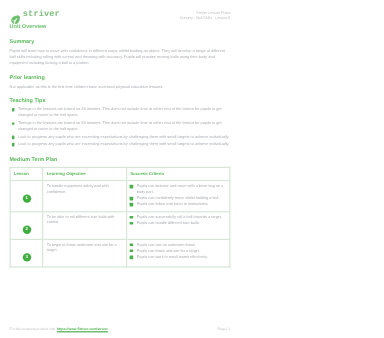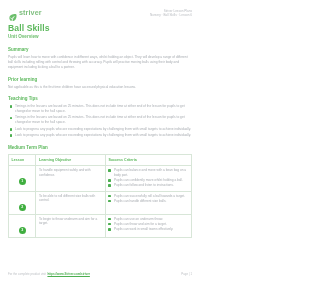--- a/index.html
+++ b/index.html
@@ -9,21 +9,21 @@
     font-family:"Liberation Sans",sans-serif;
     color:#8d9196;
     -webkit-font-smoothing:antialiased;
   }
   .page{position:relative;width:200px;height:282px;box-sizing:border-box;padding:8px 8px 0 8px;}
 
   
   .hdr{display:flex;justify-content:space-between;align-items:flex-start;}
   .brand{display:flex;align-items:center;gap:2px;}
   .logo-mark{width:9px;height:9px;flex:0 0 auto;}
-  .brand-name{font-size:7.2px;font-weight:bold;color:#7fbf7f;letter-spacing:.1px;line-height:9px;}
+  .brand-name{font-size:7.2px;font-weight:bold;color:#7fbf7f;letter-spacing:.1px;line-height:9px;font-family:Liberation Mono, monospace;}
   .hdr-meta{text-align:right;font-size:3.1px;line-height:4.3px;color:#b9bcc0;padding-top:1px;}
 
   
   .doc-title{font-size:8.6px;font-weight:bold;color:#5cb85c;margin:5px 0 0 0;line-height:10px;letter-spacing:.1px;}
   .doc-sub{font-size:4.6px;font-weight:bold;color:#6ebf6e;margin-top:1px;line-height:6px;}
 
   
   .sec-h{font-size:4.5px;font-weight:bold;color:#5cb85c;margin:7px 0 2px 0;line-height:6px;}
   .sec-h.tight{margin-top:6px;}
   .body-txt{font-size:3.25px;line-height:5.1px;color:#a7abb0;text-align:left;}
@@ -66,21 +66,20 @@
         </svg>
       </span>
       <span class="brand-name">striver</span>
     </div>
     <div class="hdr-meta">
       <div>Striver Lesson Plans</div>
       <div>Nursery · Ball Skills · Lesson 6</div>
     </div>
   </div>
 
-  <div class="doc-title">Ball Skills</div>
   <div class="doc-sub">Unit Overview</div>
 
   <div class="sec-h">Summary</div>
   <div class="body-txt">Pupils will learn how to move with confidence in different ways, whilst holding an object. They will develop a range of different ball skills including rolling with control and throwing with accuracy. Pupils will practise moving balls using their body and equipment including kicking a ball to a partner.</div>
 
   <div class="sec-h">Prior learning</div>
   <div class="body-txt">Not applicable as this is the first time children have accessed physical education lessons.</div>
 
   <div class="sec-h tight">Teaching Tips</div>
   <ul class="tips">

